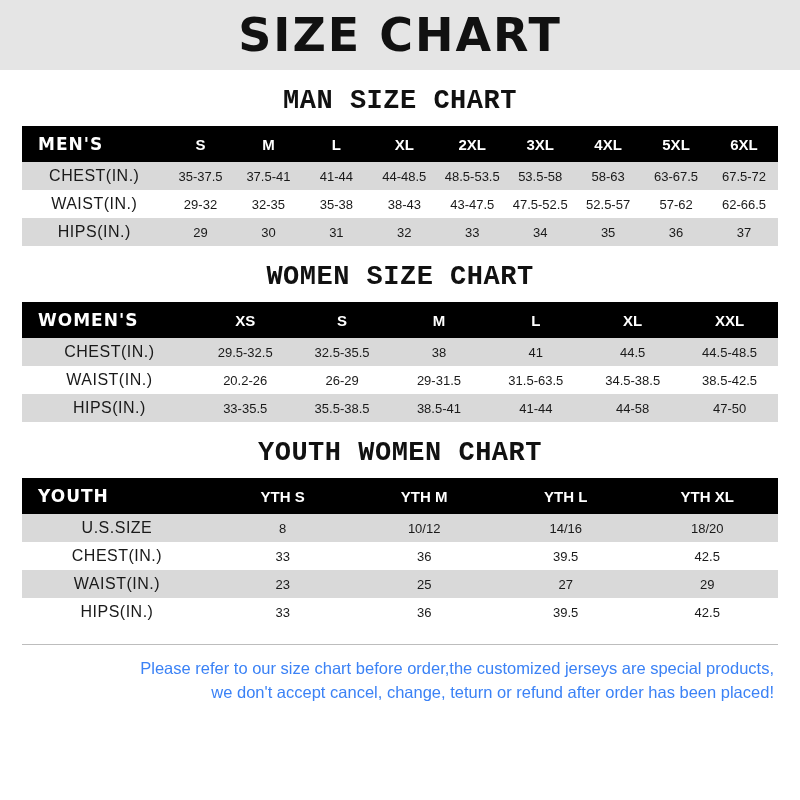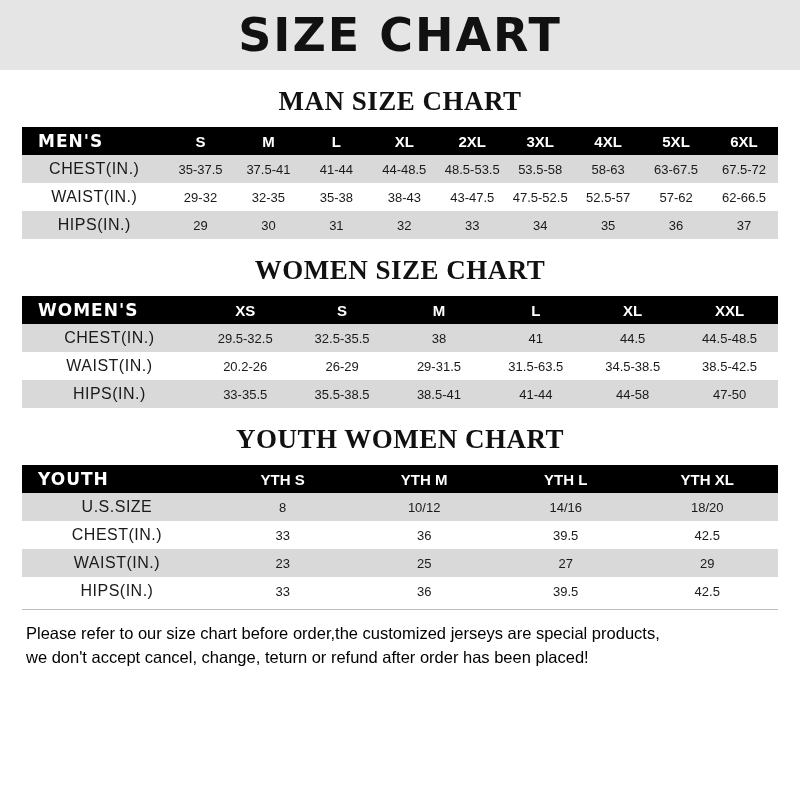--- a/index.html
+++ b/index.html
@@ -36,21 +36,21 @@
     letter-spacing: 2px;
     color: #111111;
     line-height: 1;
   }
   .content {
     padding: 0 22px;
     box-sizing: border-box;
   }
   .section-title {
     text-align: center;
-    font-family: Liberation Serif, serif;
+    font-family: Liberation Mono, monospace;
     font-weight: bold;
     font-size: 27px;
     color: #111111;
     letter-spacing: 0.5px;
     margin: 16px 0 10px 0;
   }
   table.size-table {
     width: 100%;
     border-collapse: collapse;
     table-layout: fixed;
@@ -62,21 +62,21 @@
     color: #1a1a1a;
     padding: 0;
     height: 28px;
     vertical-align: middle;
   }
   table.size-table thead th {
     background: #000000;
     color: #ffffff;
     font-weight: bold;
     font-size: 15px;
-    height: 28px;
+    height: 36px;
   }
   table.size-table thead th.row-label-head {
     text-align: left;
     padding-left: 16px;
     font-size: 17px;
     letter-spacing: 1px;
     font-family: "DejaVu Sans", sans-serif;
   }
   table.size-table tbody tr.odd td {
     background: #d9d9d9;
@@ -87,28 +87,28 @@
   table.size-table tbody td.row-label {
     font-size: 16px;
     letter-spacing: 0.5px;
     color: #1a1a1a;
   }
   .men-col-label { width: 17%; }
   .women-col-label { width: 21%; }
   .youth-col-label { width: 23%; }
 
   .footer-note {
-    margin-top: 4px;
+    margin-top: 18px;
     border-top: 1px solid #bdbdbd;
     padding: 12px 4px 0 4px;
-    color: #000000;
+    color: #3b82f6;
     font-family: "Liberation Sans", sans-serif;
     font-size: 16.5px;
     line-height: 1.45;
-    text-align: left;
+    text-align: right;
   }
   .footer-note span { display: block; }
 </style>
 </head>
 <body>
 
 <div class="page">
 
   <div class="banner">
     <div class="banner-title">SIZE CHART</div>

